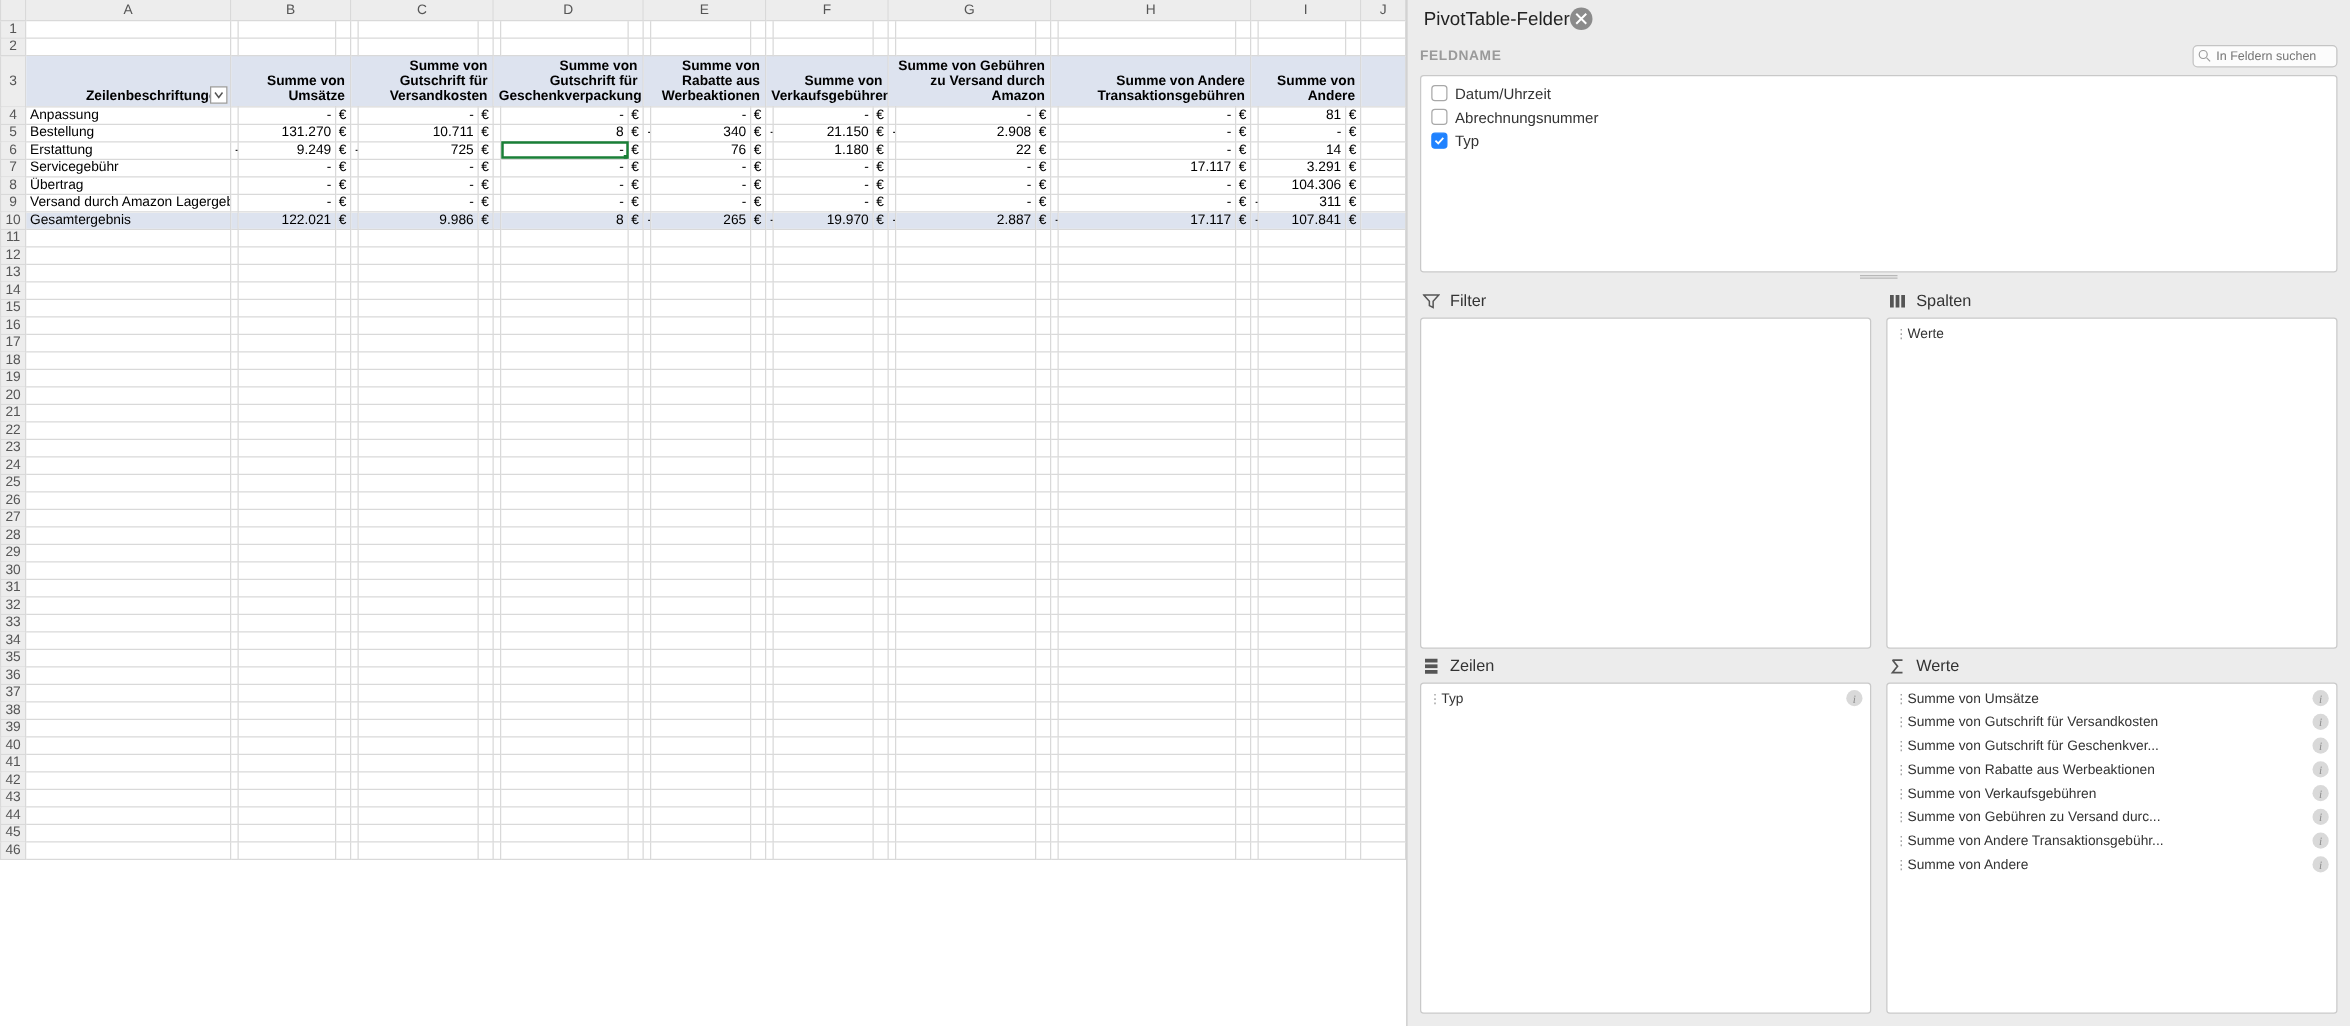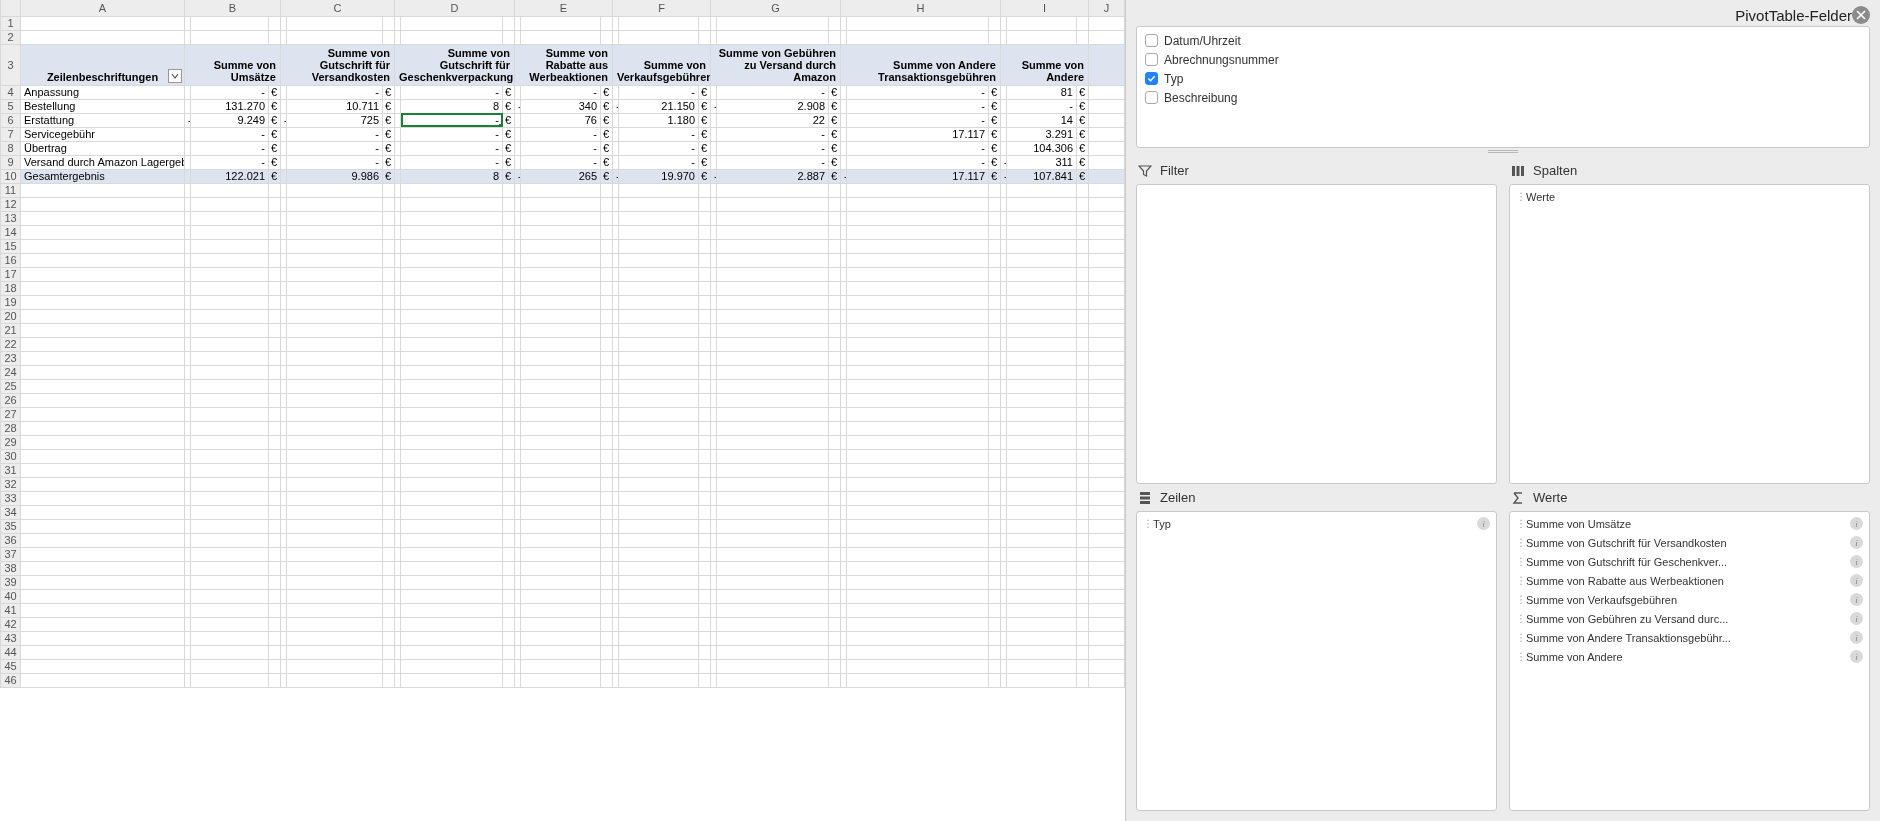--- a/index.html
+++ b/index.html
@@ -16,46 +16,46 @@
   .sheet-area { flex: 0 0 1112px; height: 100%; display: flex; flex-direction: column; }
   .panel { flex: 1; background: #ececec; border-left: 1px solid #c9c9c9; display: flex; flex-direction: column; }
 
   
   table { border-collapse: collapse; table-layout: fixed; width: 100%; }
   th, td { border: 1px solid #d9d9d9; height: 14px; padding: 0 3px; overflow: hidden; white-space: nowrap; }
   .col-head th { background: #ededed; color: #555; font-weight: 400; text-align: center; height: 16px; border-top: none; }
   .col-head th:first-child { background: #ededed; width: 20px; }
   .row-head { background: #ededed; color: #555; text-align: center; width: 20px; font-weight:400; }
   .pivot-header td { background: #dde3ef; font-weight: 600; vertical-align: bottom; text-align: right; padding: 2px 4px; white-space: normal; height: 28px; line-height: 1.1; }
-  .pivot-header td.rl { text-align: center; vertical-align: bottom; position: relative; }
+  .pivot-header td.rl { text-align: right; vertical-align: bottom; position: relative; }
   .pivot-total td { background: #dde3ef; font-weight: 400; }
   .num { text-align: right; }
   .lbl { text-align: left; }
   .eur { width: 12px; text-align: left; padding-left: 2px; }
   .neg { width: 6px; text-align: right; padding-right: 1px; }
   .active-col { border-top: 2px solid #1a7f37; }
   .active-cell { outline: 2px solid #1a7f37; outline-offset: -2px; position: relative; }
   .active-cell::after { content:""; position:absolute; right:-3px; bottom:-3px; width:6px; height:6px; background:#1a7f37; }
   .filter-btn {
     position: absolute; right: 2px; bottom: 2px; width: 14px; height: 14px;
     background: #fff; border: 1px solid #999; display:flex; align-items:center; justify-content:center;
   }
   .filter-btn svg { width:8px; height:8px; }
 
   
-  .panel-header { display:flex; align-items:center; justify-content:flex-end; padding: 6px 10px 2px 0; }
+  .panel-header { display:flex; align-items:center; justify-content:flex-start; padding: 6px 10px 2px 13px; }
   .panel-header h1 { font-size: 15px; font-weight: 500; color:#222; }
   .close-circle { width:18px; height:18px; border-radius:50%; background:#8b8b8b; display:flex; align-items:center; justify-content:center; }
   .close-circle svg { width:10px; height:10px; }
   .field-name-row { display:flex; align-items:center; justify-content:space-between; padding: 10px 10px 6px 10px; }
   .field-name-row span { font-size: 11px; font-weight:600; color:#9a9a9a; letter-spacing: 0.5px; }
   .search-wrap { position:relative; }
   .search-wrap input { width: 116px; height: 18px; border:1px solid #c4c4c4; border-radius:4px; padding-left: 18px; font-size: 10px; background:#fcfcfc; }
   .search-wrap svg { position:absolute; left:4px; top:3px; width:11px; height:11px; }
-  .fields-box { margin: 0 10px; background:#fff; border:1px solid #c9c9c9; border-radius:3px; padding: 4px 0; height: 122px; overflow:hidden; }
+  .fields-box { margin: 0 10px; background:#fff; border:1px solid #c9c9c9; border-radius:3px; padding: 4px 0; height: 158px; overflow:hidden; }
   .field-row { display:flex; align-items:center; gap:6px; padding: 2px 8px; height: 19px; font-size: 12px; color:#333; }
   .chk { width:13px; height:13px; border:1px solid #a8a8a8; border-radius:3px; background:#fff; display:inline-flex; align-items:center; justify-content:center; }
   .chk.checked { background:#1f82ff; border-color:#1f82ff; }
   .chk.checked svg { width:9px; height:9px; }
   .gripper { height:7px; display:flex; align-items:center; justify-content:center; }
   .gripper span { width:30px; height:3px; border-top:1px solid #b8b8b8; border-bottom:1px solid #b8b8b8; }
 
   .areas { flex:1; display:grid; grid-template-columns: 1fr 1fr; grid-template-rows: auto 1fr auto 1fr; gap: 2px 12px; padding: 4px 10px 10px 10px; }
   .area-head { display:flex; align-items:center; gap:8px; font-size:13px; color:#333; padding: 4px 2px; }
   .area-head svg { width:14px; height:14px; }
@@ -1442,40 +1442,46 @@
 
 <div class="panel">
   <div class="panel-header">
     <h1>PivotTable-Felder</h1>
     <div class="close-circle">
       <svg viewBox="0 0 10 10">
           <path d="M1 1 L9 9 M9 1 L1 9" stroke="#fff" stroke-width="1.6" fill="none"></path>
         </svg>
     </div>
   </div>
+  <div class="field-name-row">
+    <span>FELDNAME</span>
+    <div class="search-wrap">
+      <svg viewBox="0 0 12 12">
+          <circle cx="5" cy="5" r="3.5" stroke="#999" fill="none"></circle>
+          <line x1="8" y1="8" x2="11" y2="11" stroke="#999"></line>
+        </svg>
+      <input type="text" placeholder="In Feldern suchen" style="">
+    </div>
+  </div>
   <div class="fields-box" id="fields-box">
       <div class="field-row">
        <span class="chk "></span>
        <span>Datum/Uhrzeit</span>
      </div>
       <div class="field-row">
        <span class="chk "></span>
        <span>Abrechnungsnummer</span>
      </div>
       <div class="field-row">
        <span class="chk checked">
           <svg viewBox="0 0 10 10">
             <path d="M1.5 5 L4 7.5 L8.5 2.5" stroke="#fff" stroke-width="1.6" fill="none"></path>
           </svg>
         </span>
        <span>Typ</span>
-     </div>
-      <div class="field-row">
-       <span class="chk "></span>
-       <span>Beschreibung</span>
      </div>
     </div>
   <div class="gripper">
       <span></span>
     </div>
 
   <div class="areas">
     <div class="area-head">
       <svg viewBox="0 0 14 14">
           <path d="M1 2 h12 l-4.5 5 v5 l-3 -1.5 v-3.5 z" fill="none" stroke="#555" stroke-width="1.2"></path>

